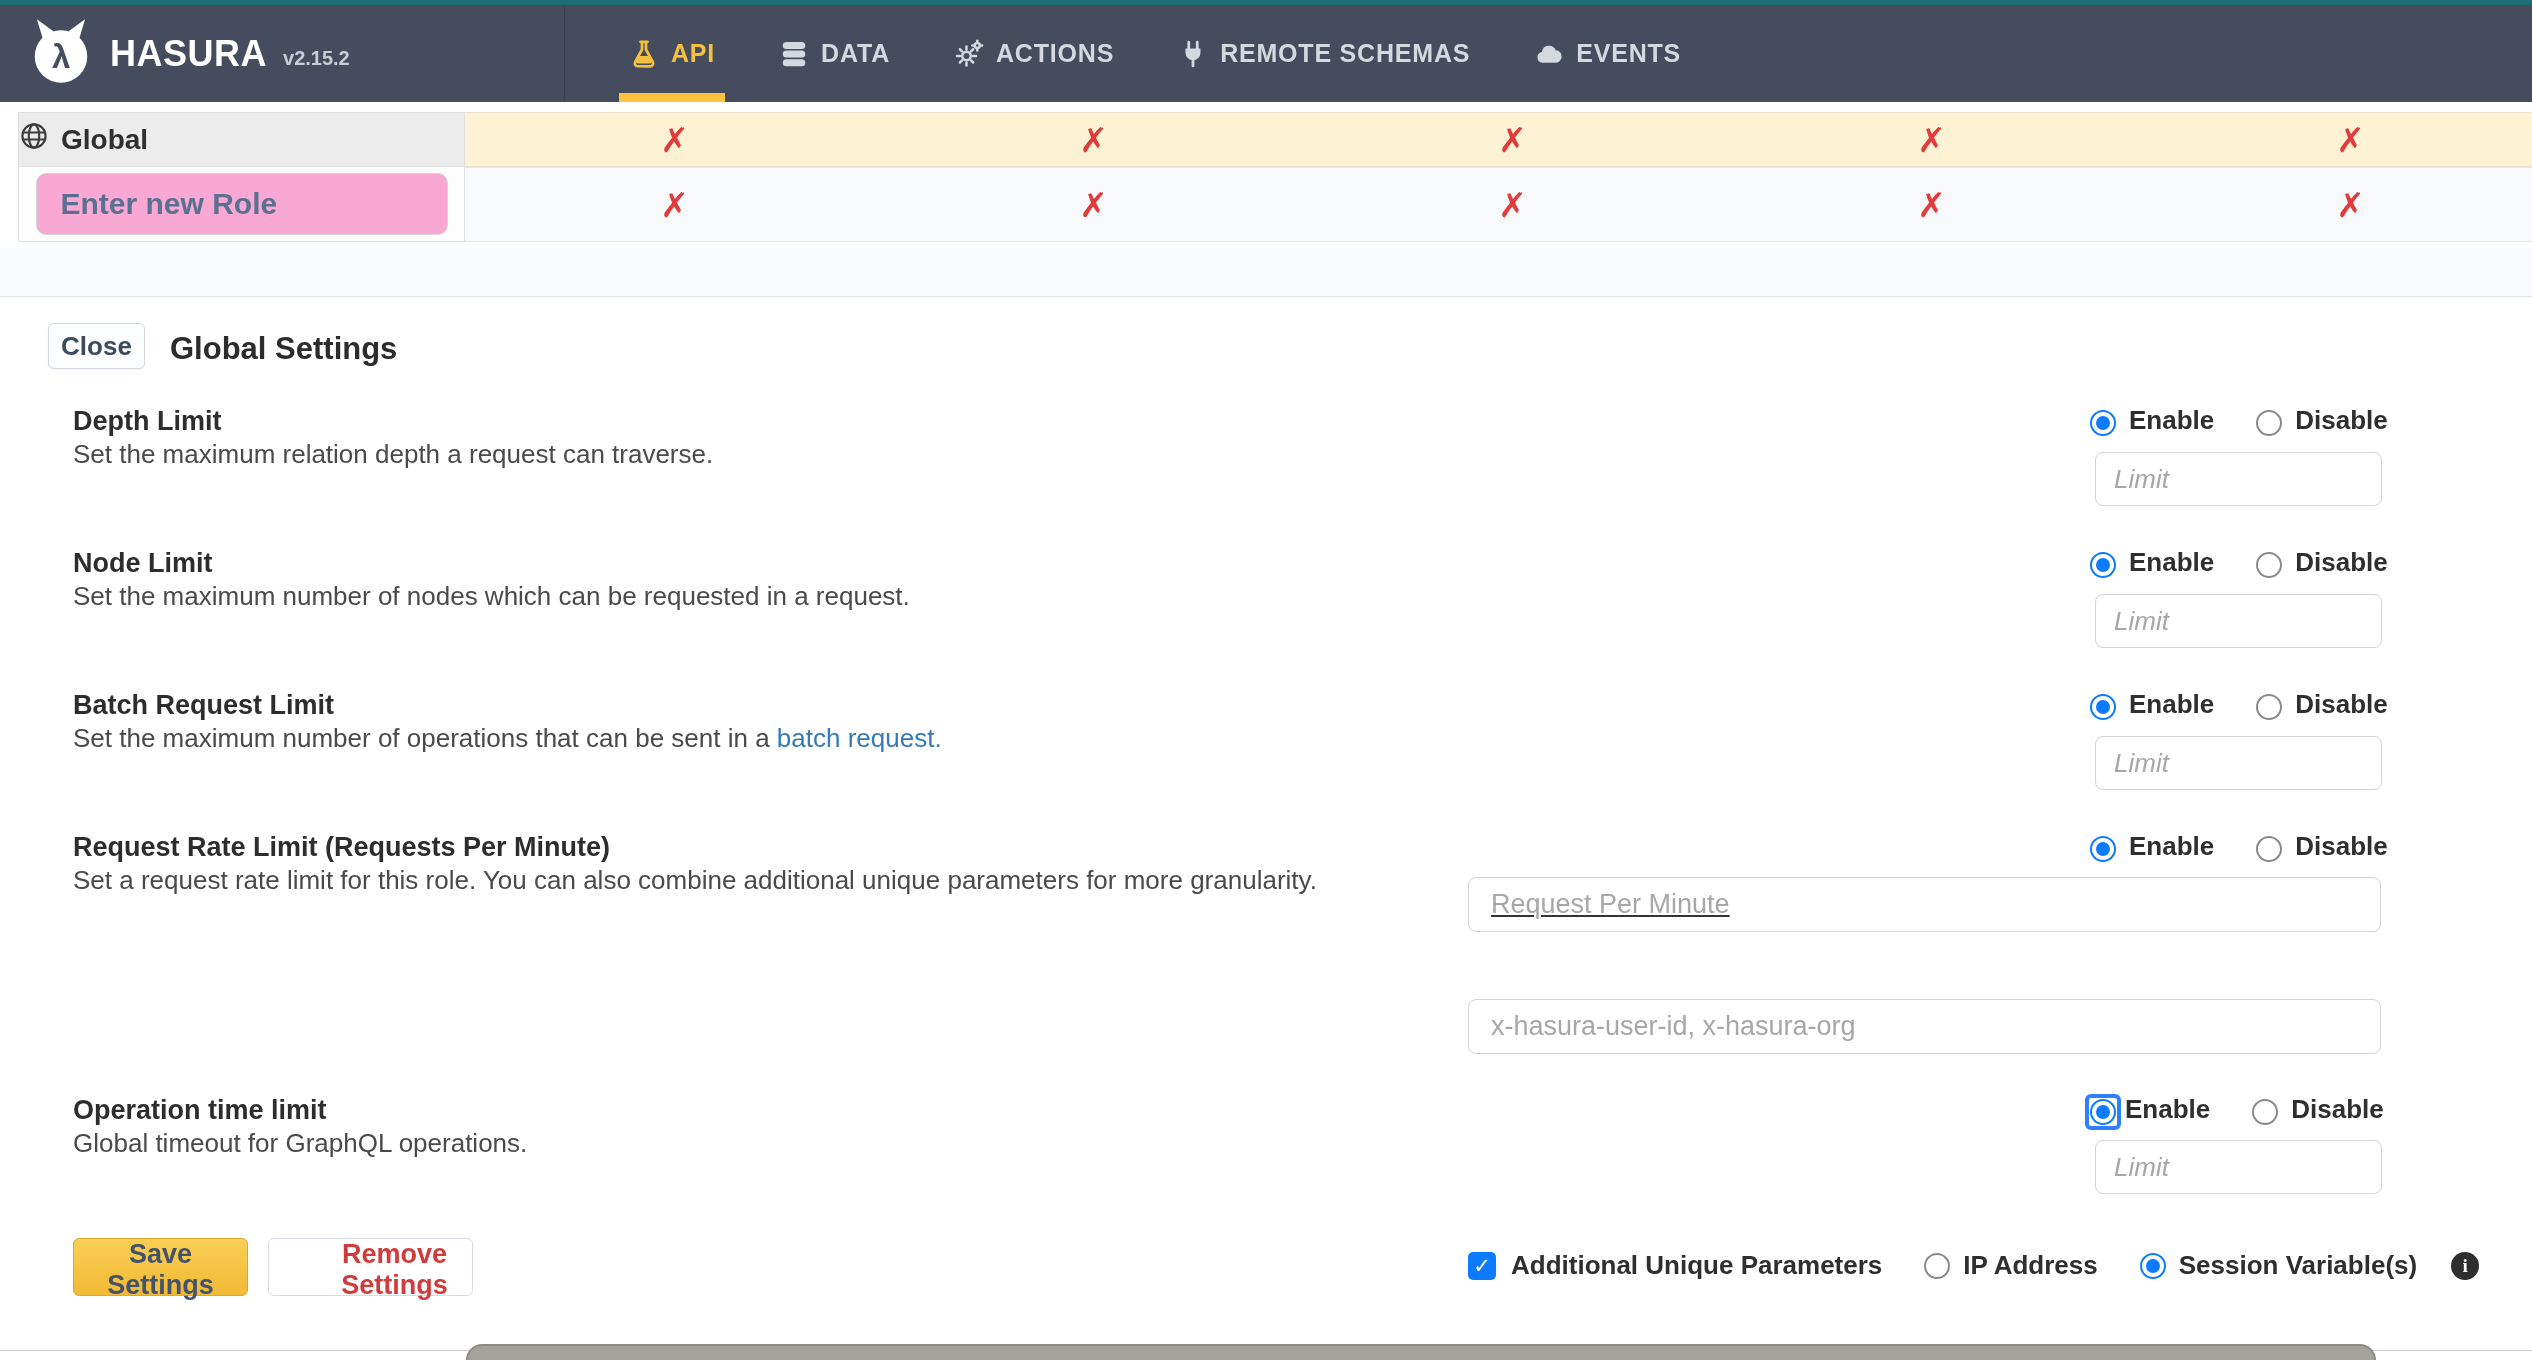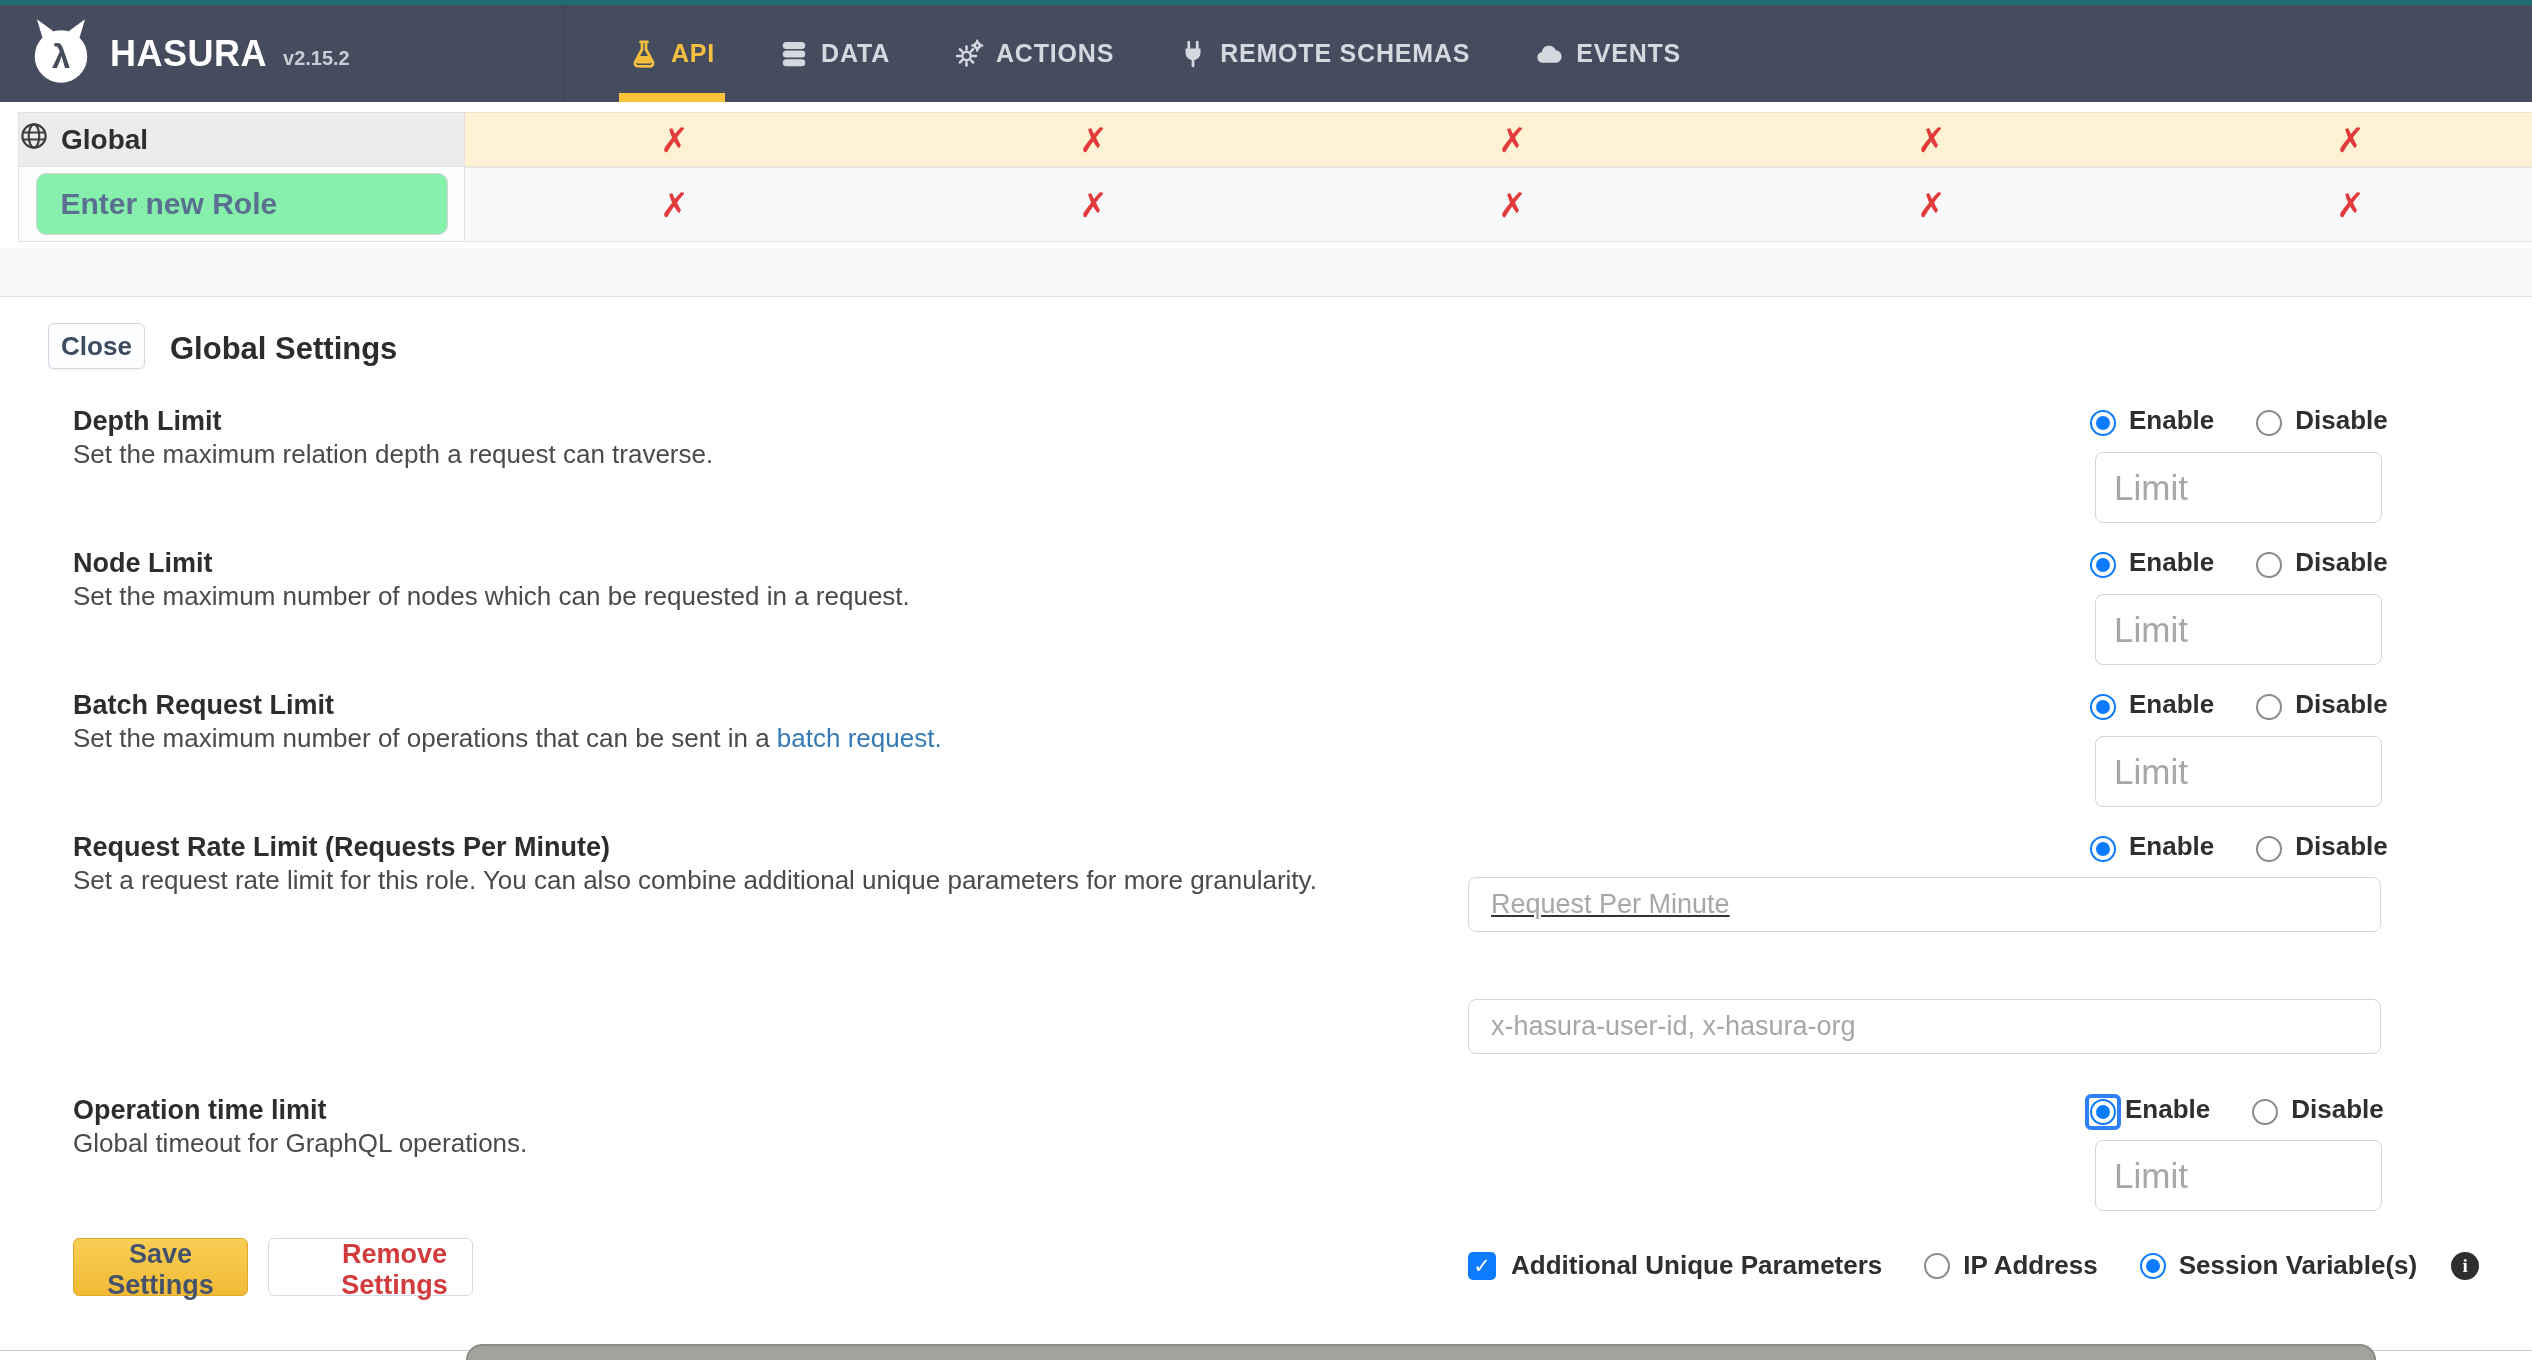--- a/index.html
+++ b/index.html
@@ -47,21 +47,21 @@
     font-weight: 700; font-size: 28px; color: #2f2f2f;
   }
   .role-input-cell {
     position: absolute; left: 18px; top: 65px; width: 447px; height: 75px;
     background: #fdfdfd; border: 1px solid #e0e0e0; border-top: none;
     display: flex; align-items: center; justify-content: center;
   }
   .role-input {
     width: 412px; height: 62px; border: 1px solid #d6d6d6; border-radius: 10px;
     padding: 0 24px; font-size: 30px; font-weight: 700; color: #33425a;
-    font-family: "Liberation Sans", sans-serif; outline: none; background: #86efac;
+    font-family: "Liberation Sans", sans-serif; outline: none; background: #f9a8d4;
   }
   .role-input::placeholder { color: #5a7090; opacity: 1; }
   .perm-cell {
     position: absolute; height: 55px; width: 420px;
     border: 1px solid #e9e2cd; border-left: none;
     display: flex; align-items: center; justify-content: center;
   }
   .perm-cell.row1 { top: 10px; background: #fdf2d3; }
   .perm-cell.row2 { top: 65px; height: 75px; background: #f8f9fb; border-color: #e6e6e6; }
   .cross { color: #e23b3b; font-size: 34px; font-weight: 700; line-height: 1; }
@@ -97,24 +97,25 @@
     border-radius: 50%; background: #0d7bff;
   }
   .focus-box {
     display: inline-flex; border: 4px solid #2f80ff; border-radius: 6px;
     padding: 1px; line-height: 0; margin: -5px; flex: none;
   }
   .radio-label { font-size: 26px; font-weight: 700; color: #2f2f2f; margin-left: 13px; cursor: pointer; }
   .radio-gap { width: 42px; flex: none; }
 
   .limit-input {
-    position: absolute; left: 2095px; width: 287px; height: 71px;
+    position: absolute; left: 2095px; width: 287px; height: 54px;
     border: 1px solid #d4d4d4; border-radius: 8px; padding: 0 18px;
-    font-size: 35px; color: #333; outline: none; background: #fff;
+    font-size: 26px; color: #333; outline: none; background: #fff;
     font-family: "Liberation Sans", sans-serif;
+    font-style: italic;
   }
   .wide-input {
     position: absolute; left: 1468px; width: 913px; height: 55px;
     border: 1px solid #d4d4d4; border-radius: 8px; padding: 0 22px;
     font-size: 27px; color: #333; outline: none; background: #fff;
     font-family: "Liberation Sans", sans-serif;
   }
   .limit-input::placeholder, .wide-input::placeholder { color: #a7a7a7; opacity: 1; }
 
   .checkbox-row { position: absolute; left: 1468px; top: 953px; display: flex; align-items: center; }

